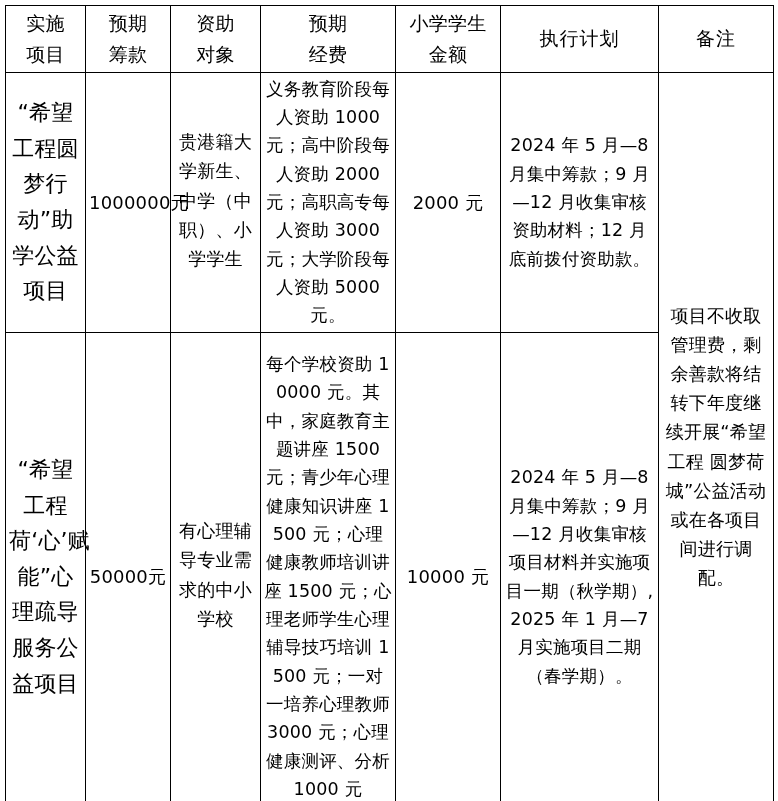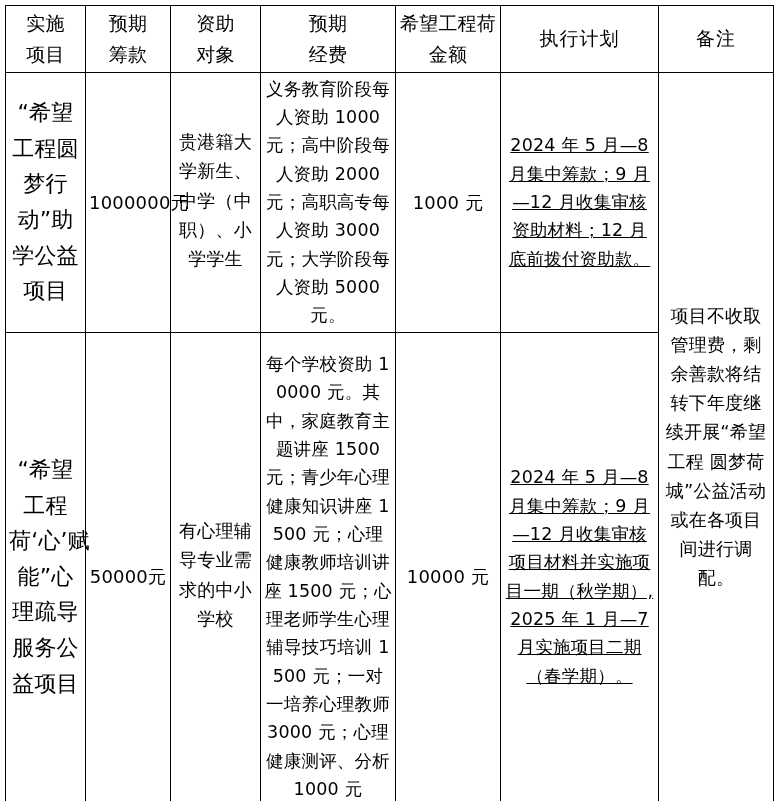--- a/index.html
+++ b/index.html
@@ -78,21 +78,20 @@
     font-family: Liberation Mono, monospace;
   }
   td.budget {
     font-size: 17.5px;
     line-height: 1.66;
     margin-top: 39px;
   }
   td.plan {
     font-size: 17.5px;
     line-height: 1.72;
-    text-decoration: underline;
   }
   td.remark {
     font-size: 18px;
     line-height: 1.72;
   }
   tr.row1 td { height: 248px; }
   tr.row2 td { height: 484px; }
   tbody td.remark { vertical-align: middle; }
 </style>
 </head>
@@ -123,35 +122,35 @@
         </th>
         <th>
           <span>资助</span><br>
           <span>对象</span>
         </th>
         <th>
           <span>预期</span><br>
           <span>经费</span>
         </th>
         <th>
-          <span>希望工程荷</span><br>
+          <span>小学学生</span><br>
           <span>金额</span>
         </th>
         <th class="wide">执行计划</th>
         <th class="wide">备注</th>
       </tr>
     </thead>
 
     <tbody>
       <tr class="row1">
         <td class="proj">“希望工程圆梦行动”助学公益项目</td>
         <td class="num">1000000元</td>
         <td class="target">贵港籍大学新生、中学（中职）、小学学生</td>
         <td class="budget">义务教育阶段每人资助 1000 元；高中阶段每人资助 2000 元；高职高专每人资助 3000 元；大学阶段每人资助 5000 元。</td>
-        <td class="num">1000 元</td>
+        <td class="num">2000 元</td>
         <td class="plan">2024 年 5 月—8 月集中筹款；9 月—12 月收集审核资助材料；12 月底前拨付资助款。</td>
         <td class="remark" rowspan="2">项目不收取管理费，剩余善款将结转下年度继续开展“希望工程 圆梦荷城”公益活动或在各项目间进行调配。</td>
       </tr>
 
       <tr class="row2">
         <td class="proj">“希望工程荷‘心’赋能”心理疏导服务公益项目</td>
         <td class="num">50000元</td>
         <td class="target">有心理辅导专业需求的中小学校</td>
         <td class="budget">每个学校资助 10000 元。其中，家庭教育主题讲座 1500 元；青少年心理健康知识讲座 1500 元；心理健康教师培训讲座 1500 元；心理老师学生心理辅导技巧培训 1500 元；一对一培养心理教师 3000 元；心理健康测评、分析 1000 元</td>
         <td class="num">10000 元</td>

